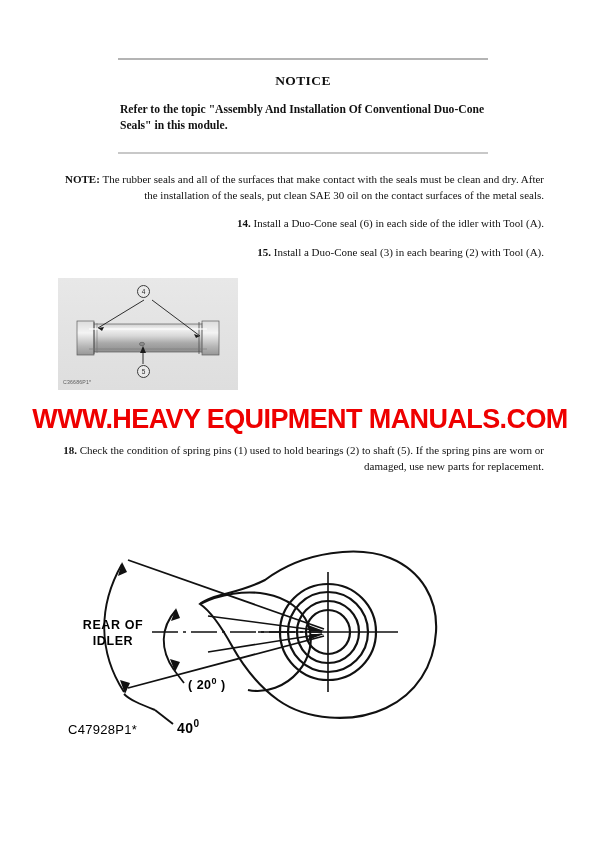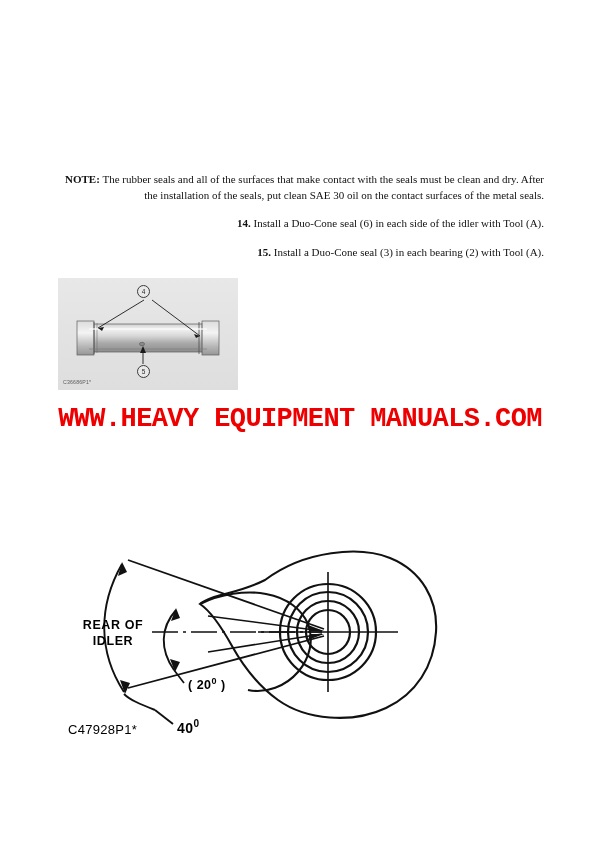--- a/index.html
+++ b/index.html
@@ -103,21 +103,21 @@
   #callout-4 { left: 79px; top: 7px; }
   #callout-5 { left: 79px; top: 87px; }
 
   
   .watermark {
     position: absolute;
     left: 0;
     top: 404px;
     width: 600px;
     text-align: center;
-    font-family: Liberation Mono, monospace;
+    font-family: Liberation Sans, sans-serif;
     font-weight: bold;
     font-size: 27px;
     color: #ee0000;
     letter-spacing: -0.6px;
     white-space: nowrap;
     pointer-events: none;
   }
 
   
   .figure-diagram {
@@ -161,20 +161,26 @@
     font-weight: normal;
     letter-spacing: 0.3px;
   }
   .sup { font-size: 0.72em; vertical-align: super; }
 </style>
 </head>
 <body>
 
 <div class="page">
 
+  <div class="notice-block">
+    <div class="notice-rule"></div>
+    <div class="notice-title">NOTICE</div>
+    <div class="notice-body">Refer to the topic "Assembly And Installation Of Conventional Duo-Cone Seals" in this module.</div>
+    <div class="notice-rule bottom"></div>
+  </div>
 
   <div class="body-col">
 
     <p class="para">
       <span class="b">NOTE:</span><span> The rubber seals and all of the surfaces that make contact with the seals must be clean and dry. After the installation of the seals, put clean SAE 30 oil on the contact surfaces of the metal seals.</span>
     </p>
 
     <p class="para step">
       <span class="b">14.</span><span> Install a Duo-Cone seal (6) in each side of the idler with Tool (A).</span>
     </p>
@@ -234,20 +240,23 @@
 
     <div class="fig-id">C36686P1*</div>
   </div>
 
 
   <div class="watermark">WWW.HEAVY EQUIPMENT MANUALS.COM</div>
 
   <div style="position:absolute; left:57px; top:443px; width:487px;">
 
 
+    <p class="para">
+      <span class="b">18.</span><span> Check the condition of spring pins (1) used to hold bearings (2) to shaft (5). If the spring pins are worn or damaged, use new parts for replacement.</span>
+    </p>
   </div>
 
   <div class="figure-diagram">
     <svg width="420" height="240" viewBox="0 0 420 240">
 
       <path d="M 205,52 C 245,22 300,18 330,30
                C 362,43 378,72 376,104
                C 374,138 356,166 326,180
                C 292,196 246,192 218,172
                C 196,156 182,136 172,118

